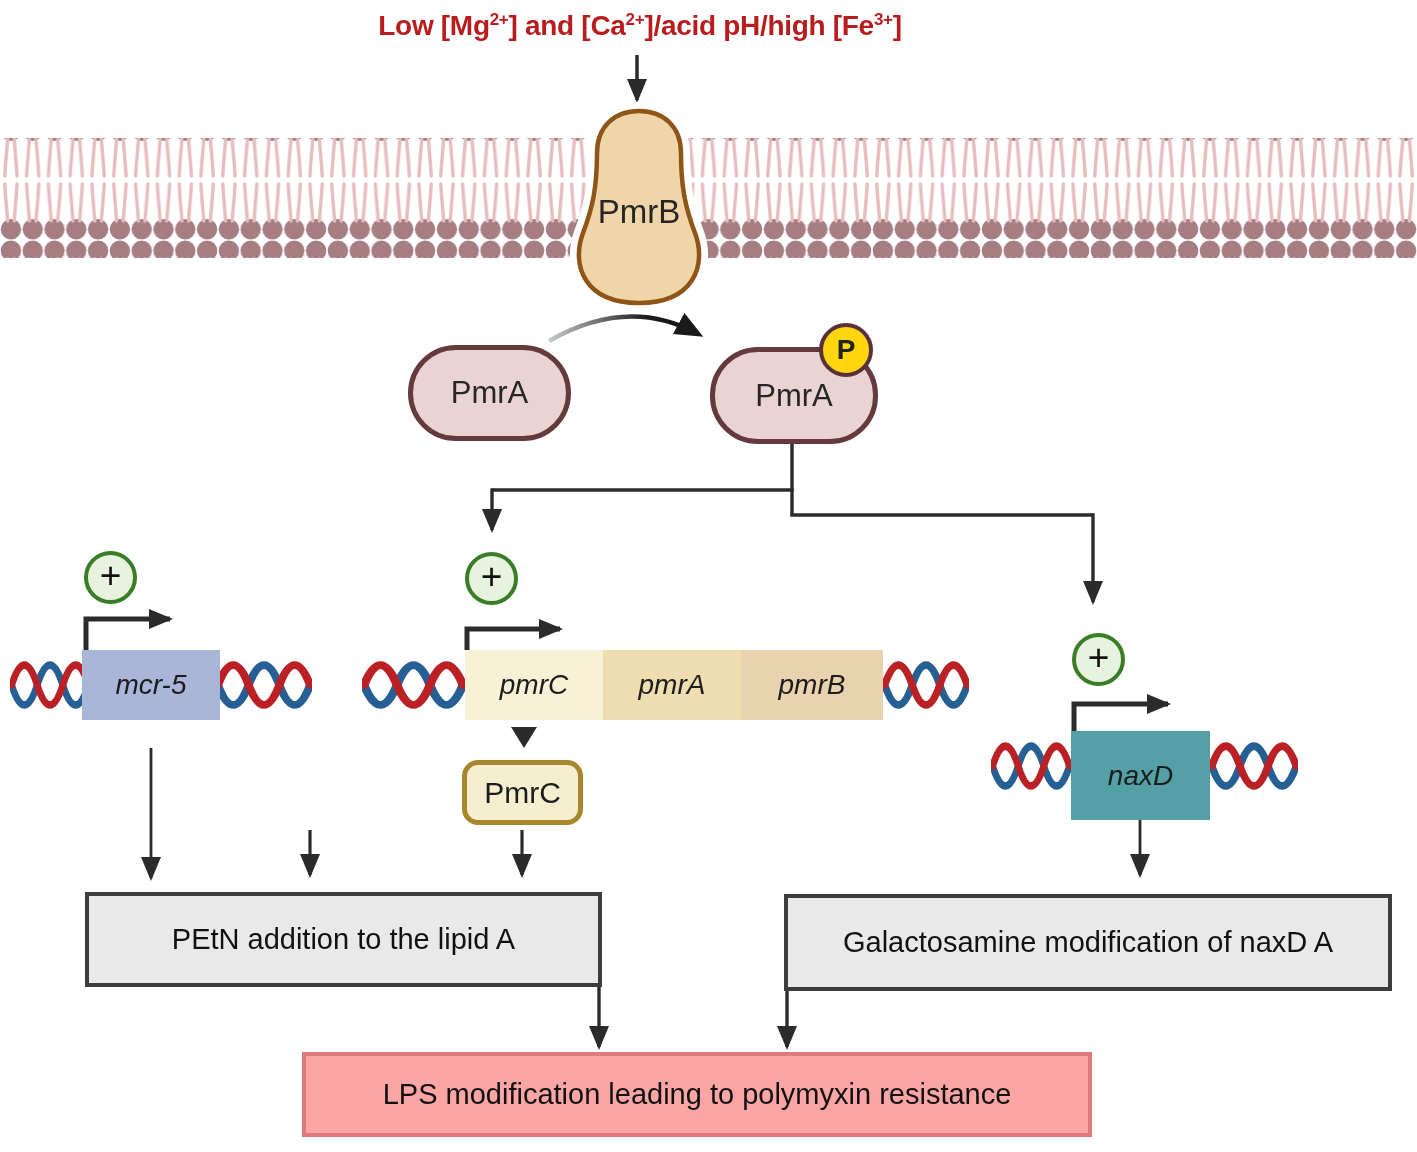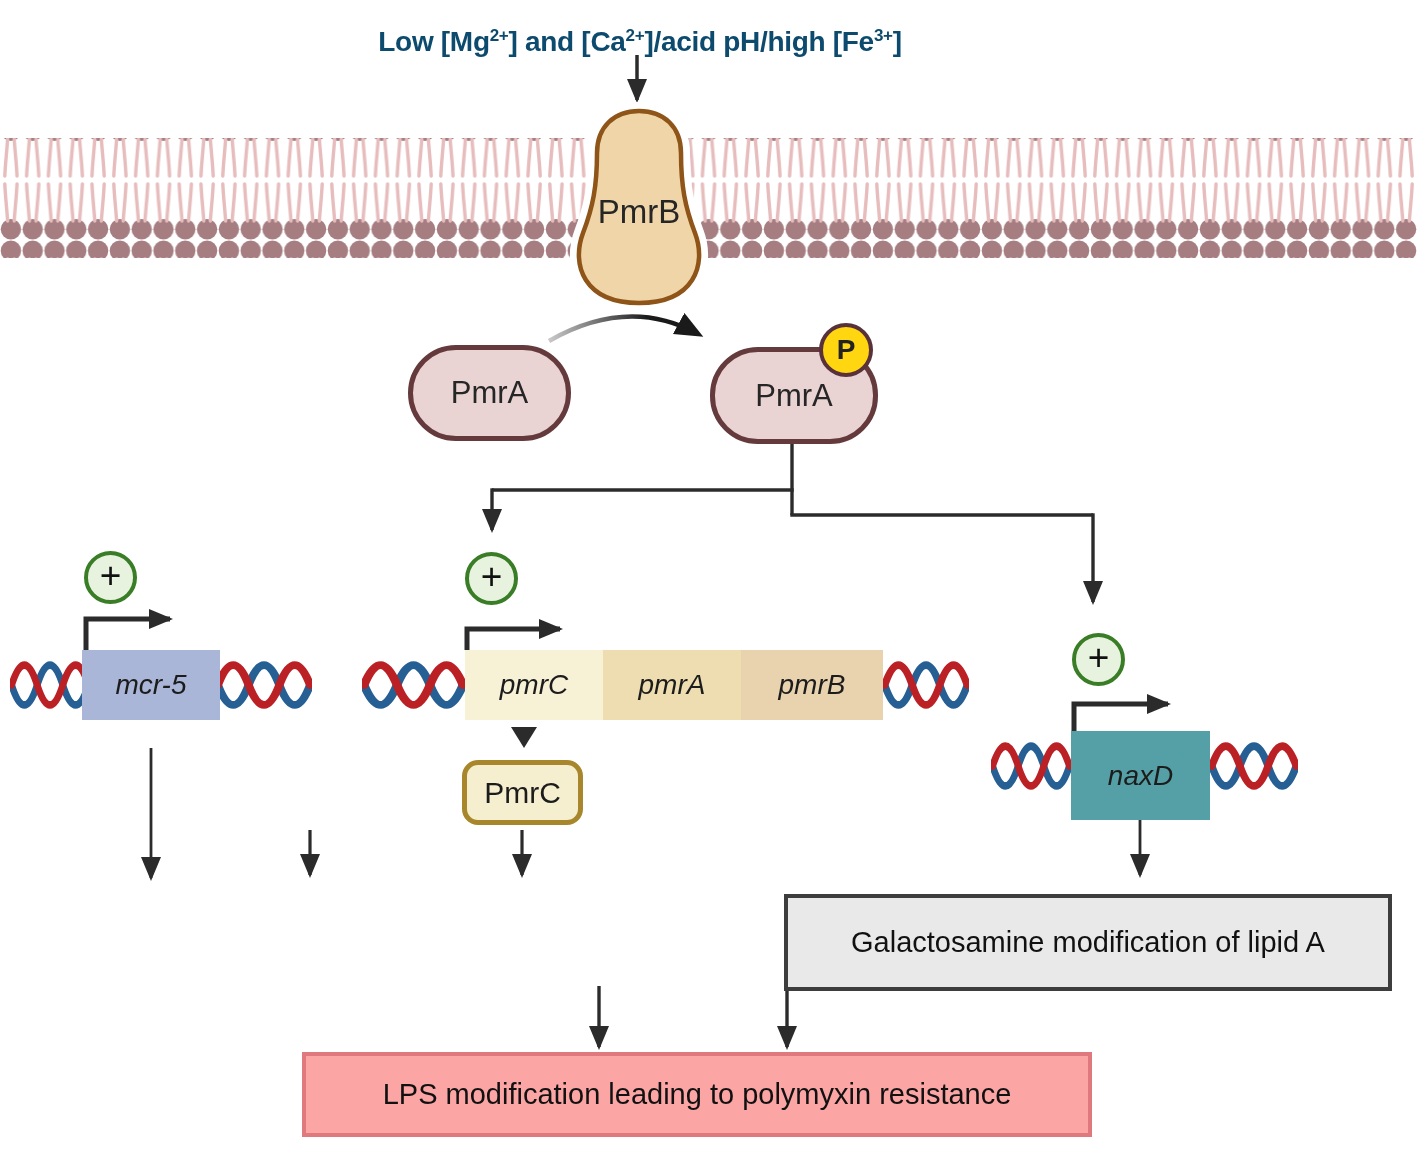--- a/index.html
+++ b/index.html
@@ -3,22 +3,22 @@
 <meta charset="utf-8">
 <style>
   html,body{margin:0;padding:0;background:#ffffff;}
   #canvas{
     position:relative;width:1417px;height:1152px;background:#ffffff;overflow:hidden;
     font-family:"Liberation Sans", sans-serif;color:#1d1d1d;
   }
   #figure-svg{position:absolute;left:0;top:0;width:1417px;height:1152px;z-index:1;}
   .abs{position:absolute;display:flex;align-items:center;justify-content:center;z-index:2;box-sizing:border-box;}
   .title{
-    left:240px;top:22px;width:800px;height:40px;
-    font-size:28px;font-weight:700;letter-spacing:-0.3px;color:#0c4a6e;
+    left:240px;top:6px;width:800px;height:40px;
+    font-size:28px;font-weight:700;letter-spacing:-0.3px;color:#b91c1c;
   }
   .title .sup{font-size:17px;vertical-align:super;line-height:0;font-weight:700;}
   .pmrb-label{left:578px;top:192px;width:122px;height:40px;font-size:33px;color:#262626;}
   .pill{
     border:5px solid #653a3c;background:#ead4d3;border-radius:48px;
     font-size:31px;color:#262626;
   }
   .pmra-inactive{left:408px;top:345px;width:163px;height:96px;}
   .pmra-phospho{left:710px;top:347px;width:168px;height:97px;}
   .p-badge{
@@ -170,20 +170,23 @@
     <span>pmrB</span>
   </div>
   <div class="abs gene gene-naxd">
     <span>naxD</span>
   </div>
 
   <div class="abs protein protein-pmrc">
     <span>PmrC</span>
   </div>
 
+  <div class="abs outcome outcome-petn">
+    <span>PEtN addition to the lipid A</span>
+  </div>
   <div class="abs outcome outcome-gal">
-    <span>Galactosamine modification of lipid A</span>
+    <span>Galactosamine modification of naxD A</span>
   </div>
   <div class="abs outcome-final abs">
     <span>LPS modification leading to polymyxin resistance</span>
   </div>
 
 </div>
 
 </body></html>

